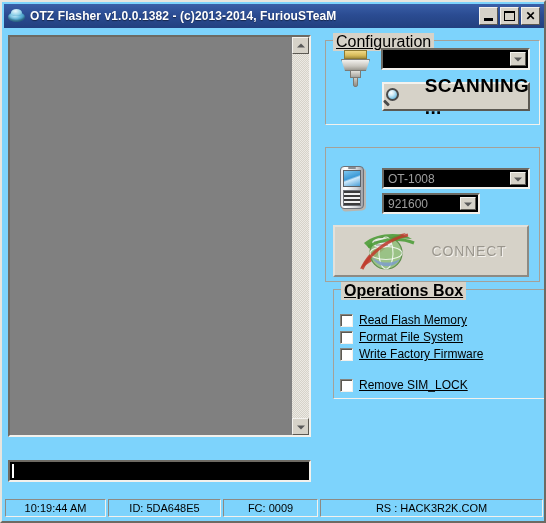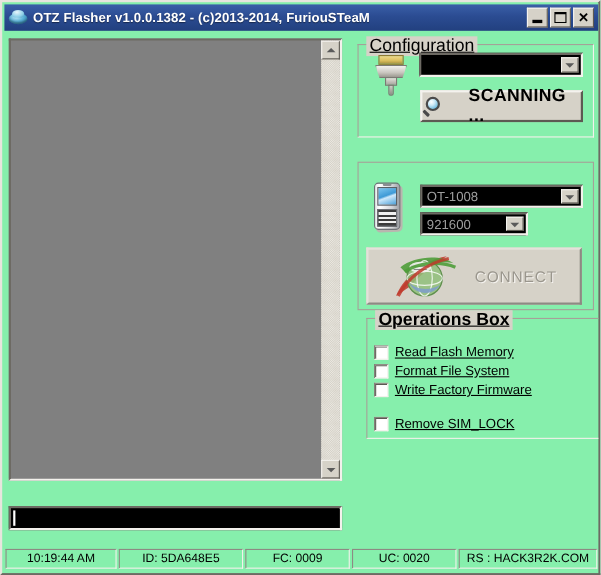--- a/index.html
+++ b/index.html
@@ -8,21 +8,21 @@
     background: #ffffff;
   }
   body {
     font-family: "Liberation Sans", sans-serif;
   }
 
   .app-window {
     position: relative;
     width: 546px;
     height: 523px;
-    background: #86efac;
+    background: #7dd3fc;
     box-sizing: border-box;
     overflow: hidden;
     border-left: 2px solid #e8e5de;
     border-top: 2px solid #e8e5de;
     border-right: 2px solid #6d6a63;
     border-bottom: 2px solid #6d6a63;
   }
 
   
   .titlebar {
@@ -368,21 +368,21 @@
     justify-content: center;
     cursor: default;
   }
   #scan-btn {
     left: 380px;
     top: 80px;
     width: 148px;
     height: 29px;
   }
   #scan-btn .lbl {
-    font-size: 16px;
+    font-size: 19px;
     font-weight: bold;
     color: #000;
     letter-spacing: 0.4px;
     margin-left: 22px;
   }
   .mag-icon {
     position: relative;
     width: 20px;
     height: 20px;
     flex: none;
@@ -664,17 +664,16 @@
   </div>
   <div class="chk-row" style="top:375px">
     <span class="chk-box"></span>
     <span class="chk-label">Remove SIM_LOCK</span>
   </div>
 
   <div class="statusbar">
     <div class="status-cell sc-time">10:19:44 AM</div>
     <div class="status-cell sc-id">ID: 5DA648E5</div>
     <div class="status-cell sc-fc">FC: 0009</div>
-    <div class="status-cell sc-uc">UC: 0020</div>
     <div class="status-cell sc-rs">RS : HACK3R2K.COM</div>
   </div>
 
 </div>
 
 </body></html>

